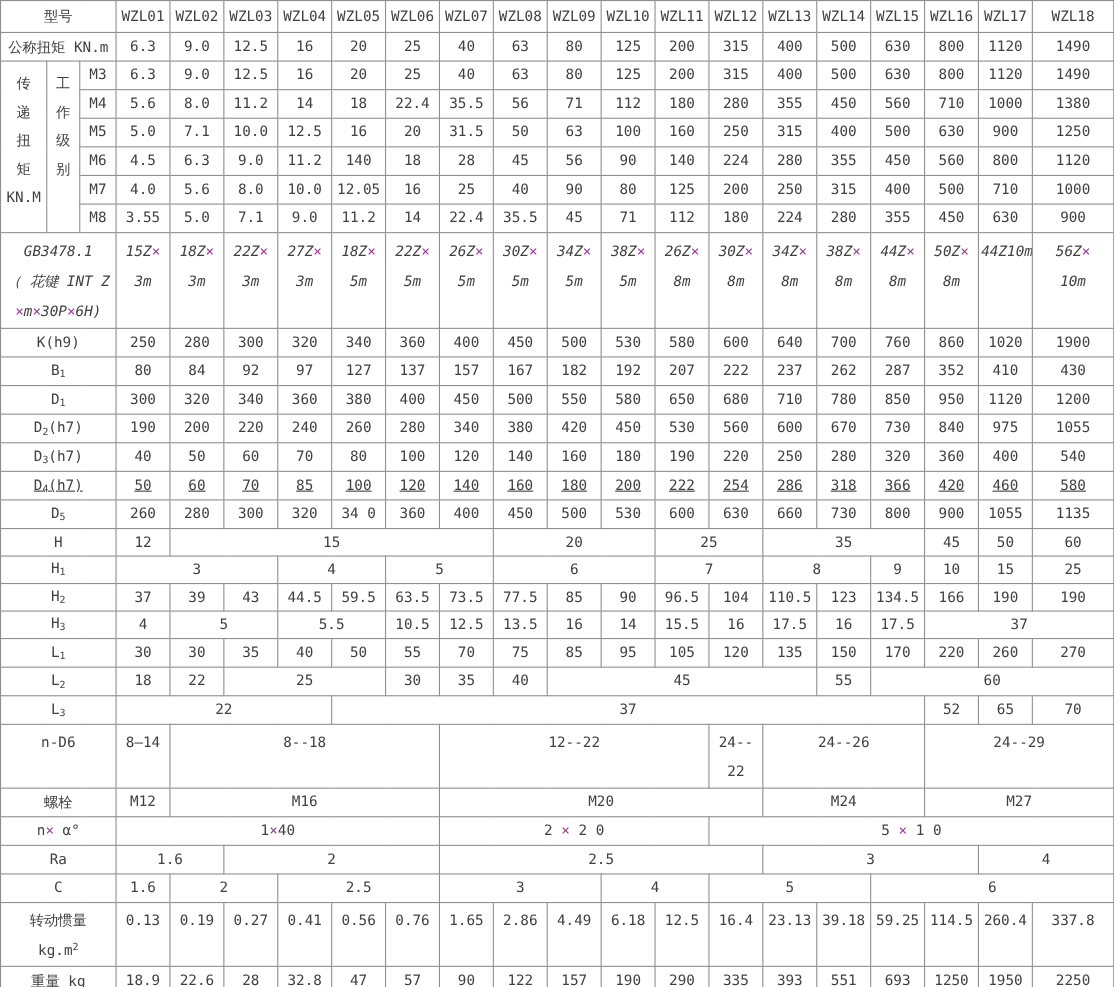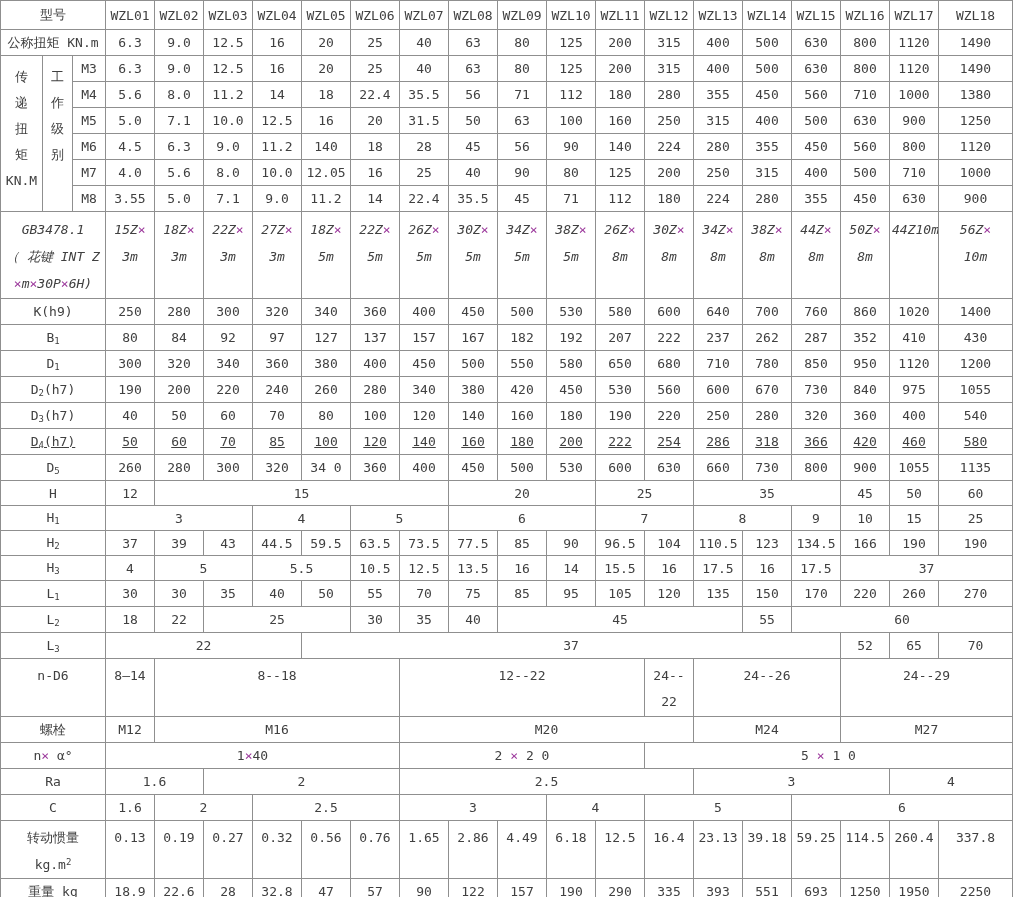--- a/index.html
+++ b/index.html
@@ -268,21 +268,21 @@
           <td>450</td>
           <td>500</td>
           <td>530</td>
           <td>580</td>
           <td>600</td>
           <td>640</td>
           <td>700</td>
           <td>760</td>
           <td>860</td>
           <td>1020</td>
-          <td>1400</td>
+          <td>1900</td>
         </tr>
         <tr style="height:26px;">
           <th colspan="3">B<sub>1</sub></th>
           <td>80</td>
           <td>84</td>
           <td>92</td>
           <td>97</td>
           <td>127</td>
           <td>137</td>
           <td>157</td>
@@ -545,21 +545,21 @@
           <td colspan="3">3</td>
           <td colspan="2">4</td>
           <td colspan="3">5</td>
           <td colspan="4">6</td>
         </tr>
         <tr class="top" style="height:51px;line-height:25px;">
           <th colspan="3">转动惯量<br>kg.m<sup>2</sup></th>
           <td>0.13</td>
           <td>0.19</td>
           <td>0.27</td>
-          <td>0.32</td>
+          <td>0.41</td>
           <td>0.56</td>
           <td>0.76</td>
           <td>1.65</td>
           <td>2.86</td>
           <td>4.49</td>
           <td>6.18</td>
           <td>12.5</td>
           <td>16.4</td>
           <td>23.13</td>
           <td>39.18</td>

